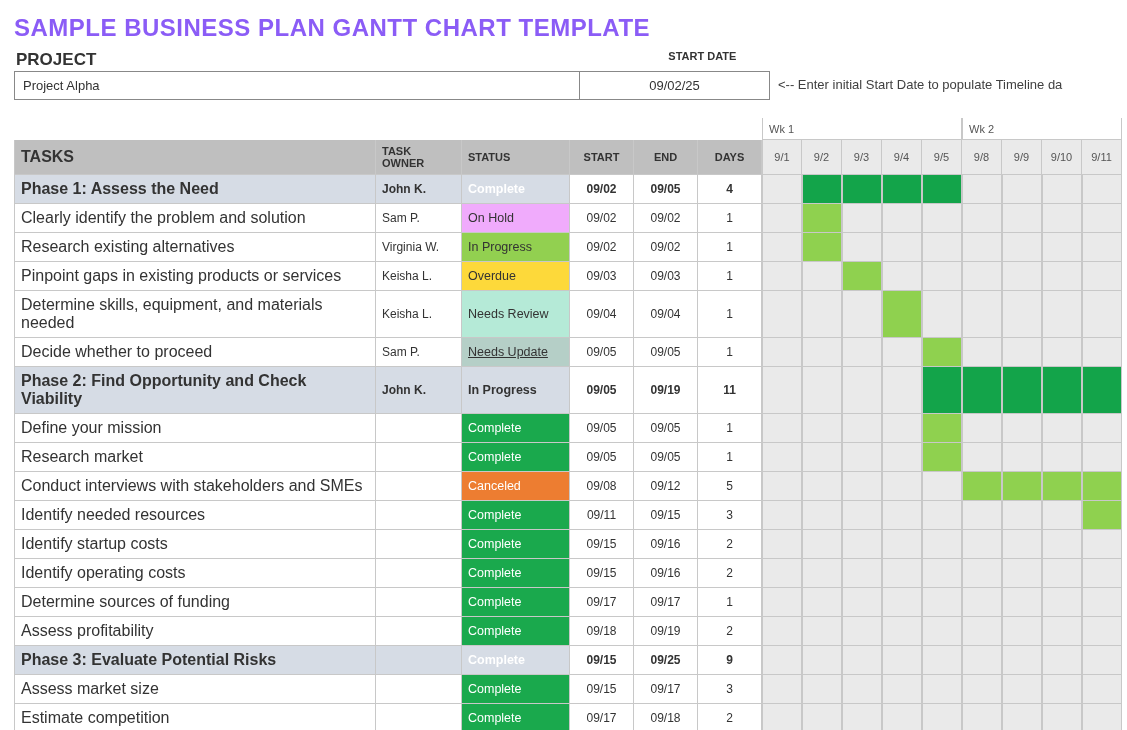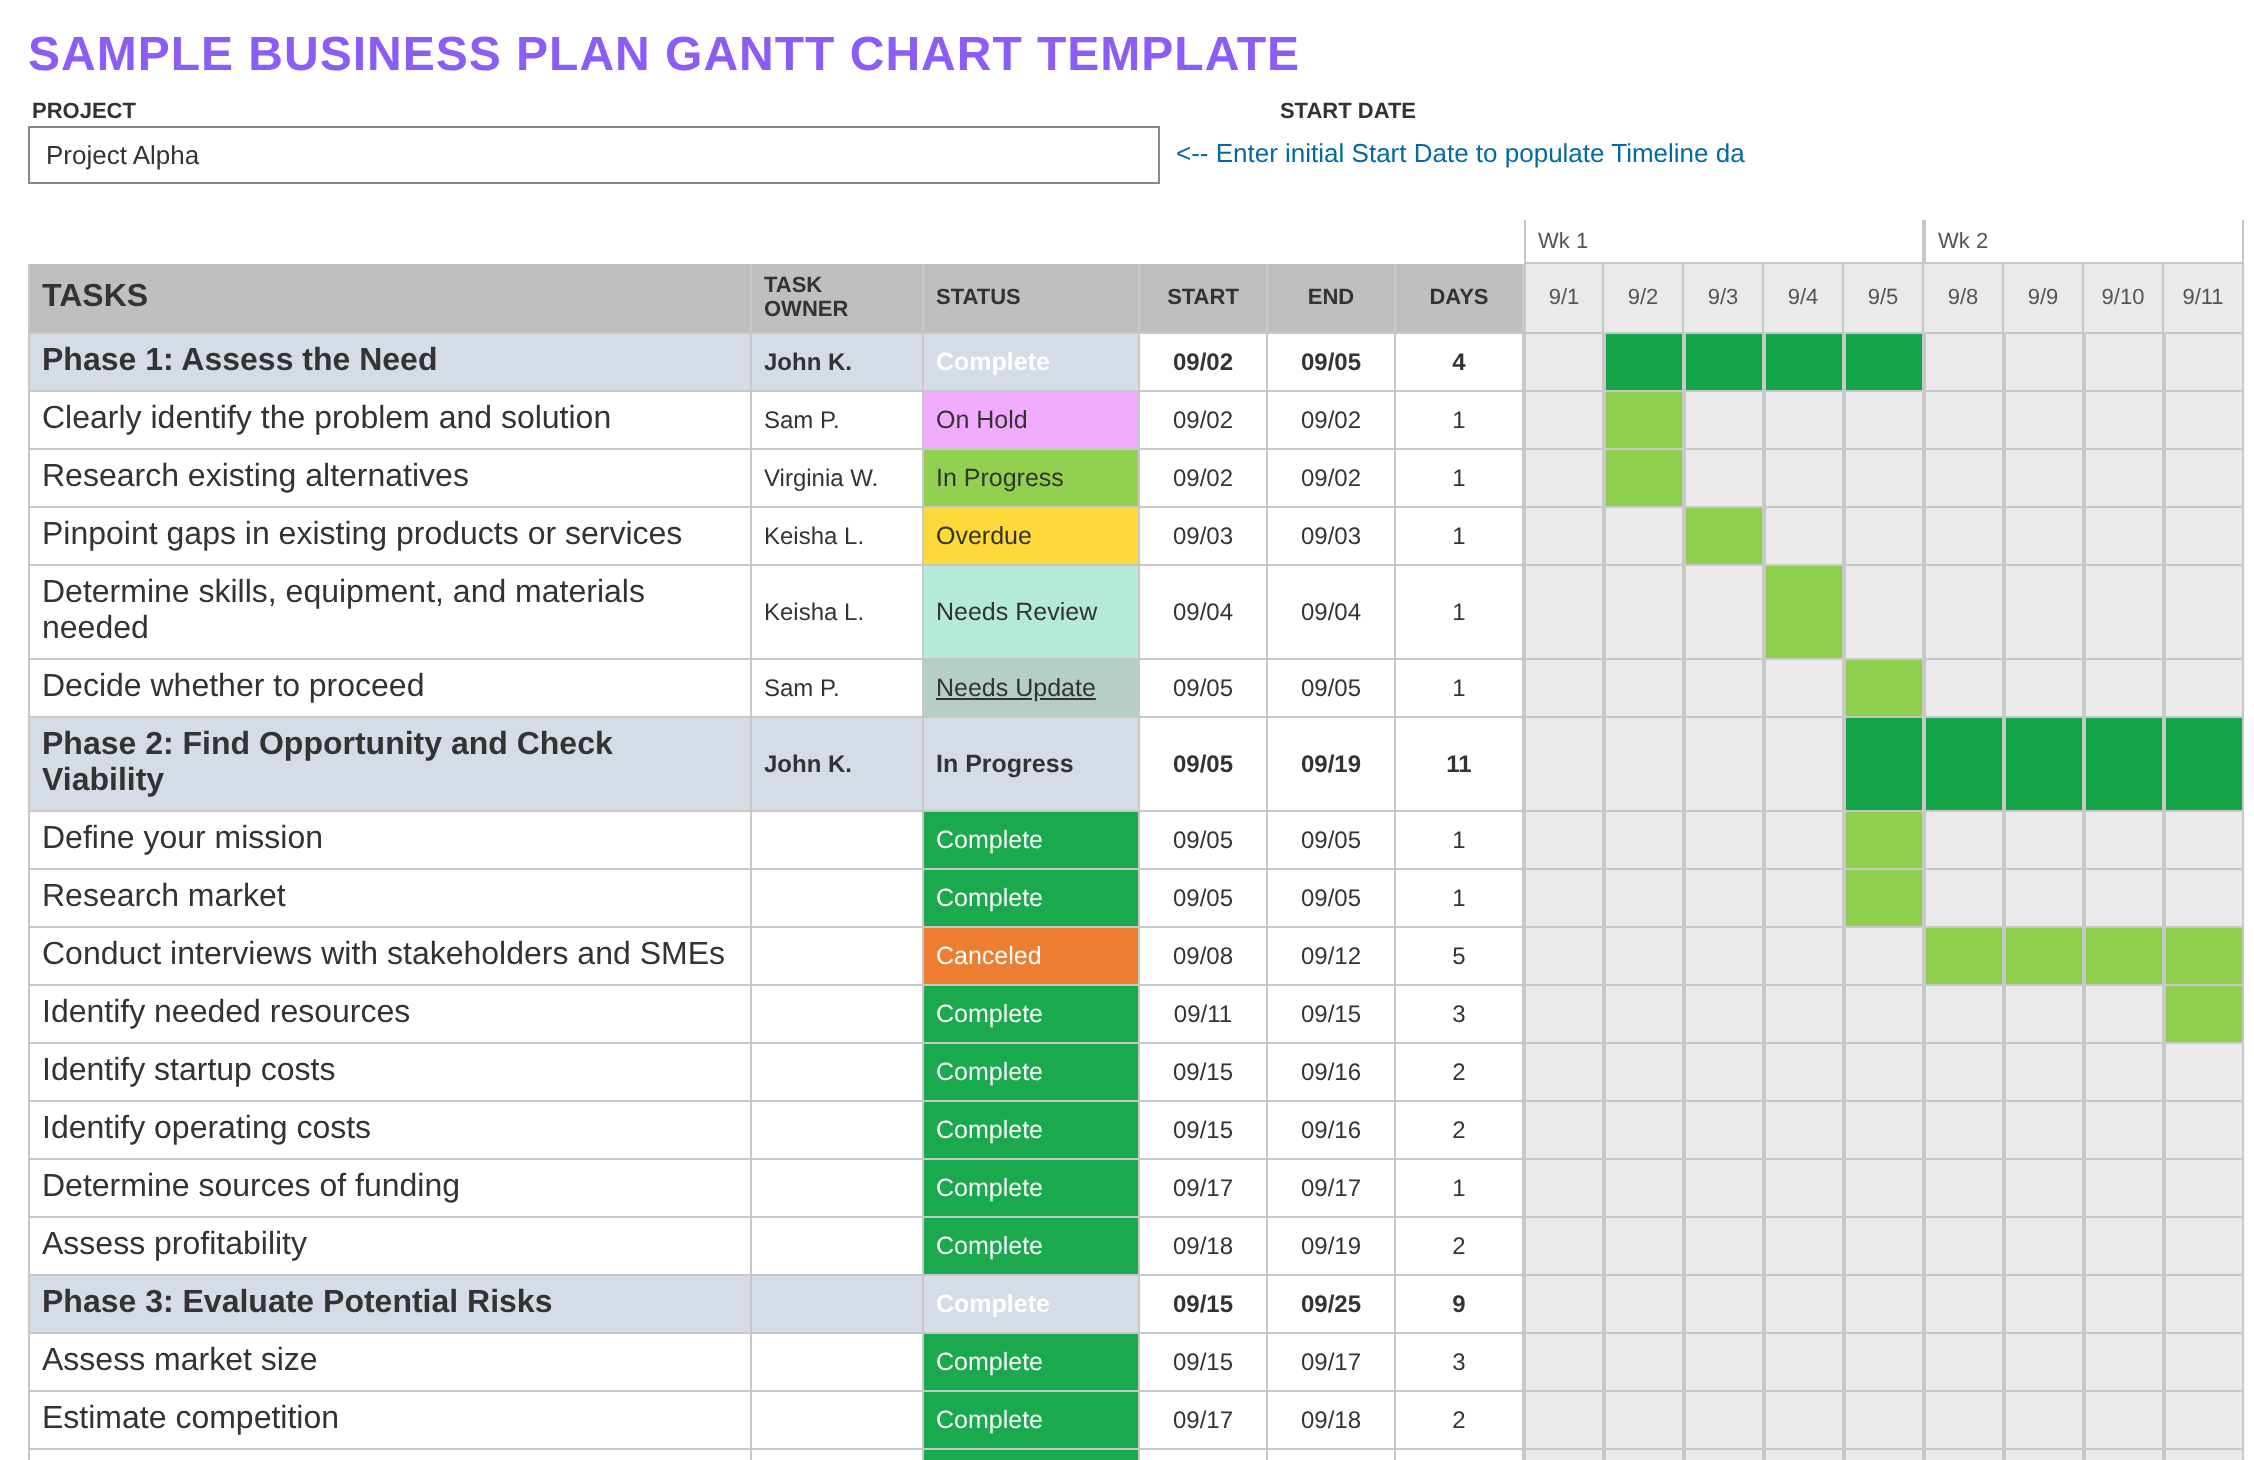--- a/index.html
+++ b/index.html
@@ -13,32 +13,32 @@
   }
   h1 {
     color: #8b5cf6;
     font-family: "Arial Black", Arial, sans-serif;
     font-weight: 900;
     font-size: 24px;
     letter-spacing: 0.5px;
     margin: 4px 0 8px 0;
   }
   .meta-labels { display: flex; }
-  .meta-labels .lbl-project { font-weight: bold; font-size: 11px; padding-left: 2px; }
+  .meta-labels .lbl-project { font-weight: bold; font-size: 17px; padding-left: 2px; }
   .meta-labels .lbl-start { font-weight: bold; font-size: 11px; margin-left: 572px; }
   .meta-row { display: flex; align-items: stretch; margin-top: 1px; margin-bottom: 18px; }
   .meta-project {
     border: 1px solid #888; width: 566px; padding: 6px 8px;
     font-size: 13px;
   }
   .meta-start {
     border: 1px solid #888; border-left: none; width: 190px;
     text-align: center; padding: 6px 4px; font-size: 13px;
   }
-  .meta-note { padding: 6px 8px; color: #0369a1; font-size: 13px; }
+  .meta-note { padding: 6px 8px; color: #404040; font-size: 13px; }
 
   .grid { display: grid; grid-template-columns: 362px 86px 108px 64px 64px 64px repeat(9, 40px); }
   .grid > div {
     border-right: 1px solid #c8c8c8;
     border-bottom: 1px solid #c8c8c8;
     padding: 5px 6px;
     min-height: 27px;
     display: flex; align-items: center;
   }
   
@@ -72,20 +72,21 @@
 <body>
 
 <h1>SAMPLE BUSINESS PLAN GANTT CHART TEMPLATE</h1>
 
 <div class="meta-labels">
   <div class="lbl-project">PROJECT</div>
   <div class="lbl-start">START DATE</div>
 </div>
 <div class="meta-row">
   <div class="meta-project">Project Alpha</div>
+  <div class="meta-start">09/02/25</div>
   <div class="meta-note">&lt;-- Enter initial Start Date to populate Timeline da</div>
 </div>
 
 <div id="gantt">
     <div class="grid wk-row">
       <div class="empty"></div>
       <div class="empty"></div>
       <div class="empty"></div>
       <div class="empty"></div>
       <div class="empty"></div>

